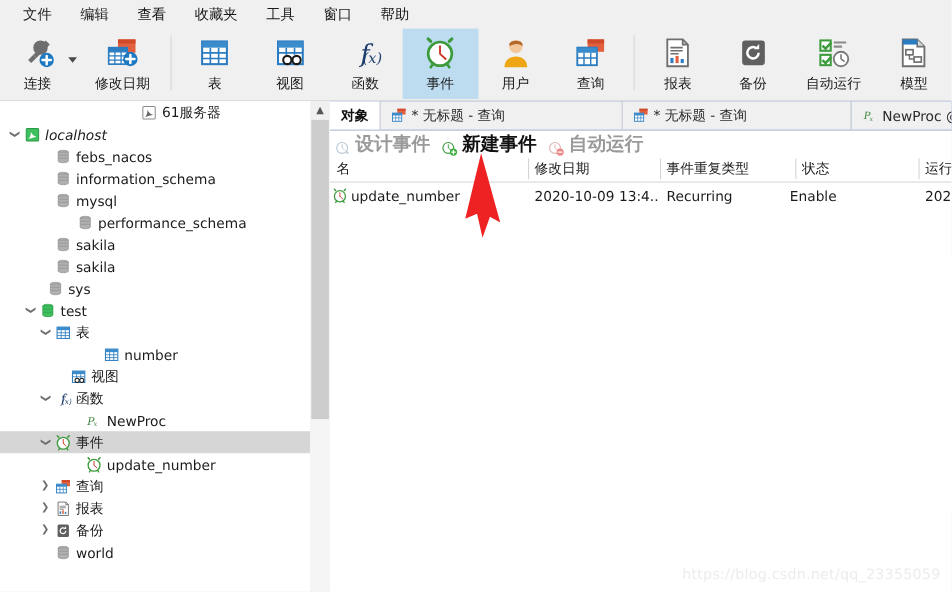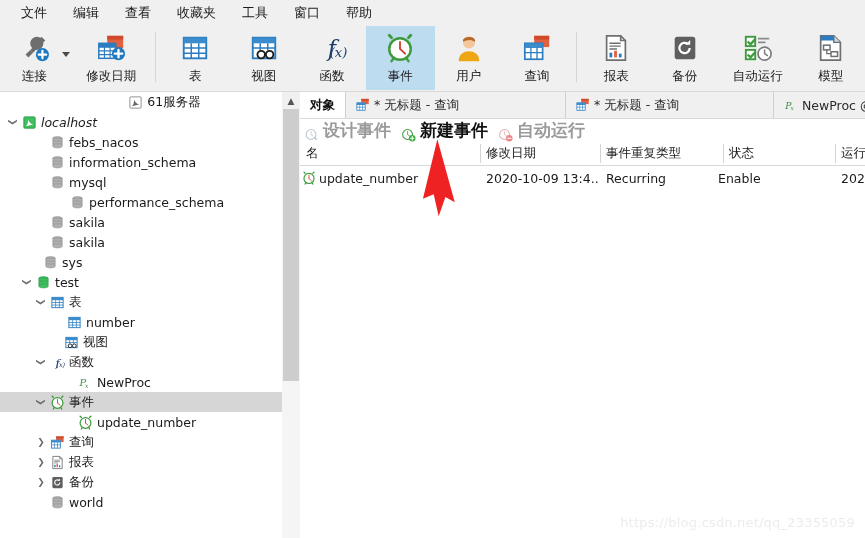--- a/index.html
+++ b/index.html
@@ -419,21 +419,21 @@
         <span class="twist" style="transform: rotate(90deg);">❯</span>
         <span class="tico">
           <svg width="15" height="15" viewBox="0 0 32 32">
             <rect x="4" y="5" width="24" height="22" fill="#fff" stroke="#2b7cc0" stroke-width="2"></rect>
             <rect x="4" y="5" width="24" height="6" fill="#3a8ccc"></rect>
             <path d="M4 16h24M4 21.5h24M12 11v16M20 11v16" stroke="#2b7cc0" stroke-width="1.6"></path>
           </svg>
         </span>
         <span class="tlab">表</span>
       </div>
-      <div class="trow" style="padding-left: 51px;">
+      <div class="trow" style="padding-left: 78px;">
         <span class="twist"></span>
         <span class="tico">
           <svg width="15" height="15" viewBox="0 0 32 32">
             <rect x="4" y="5" width="24" height="22" fill="#fff" stroke="#2b7cc0" stroke-width="2"></rect>
             <rect x="4" y="5" width="24" height="6" fill="#3a8ccc"></rect>
             <path d="M4 16h24M4 21.5h24M12 11v16M20 11v16" stroke="#2b7cc0" stroke-width="1.6"></path>
           </svg>
         </span>
         <span class="tlab">number</span>
       </div>

